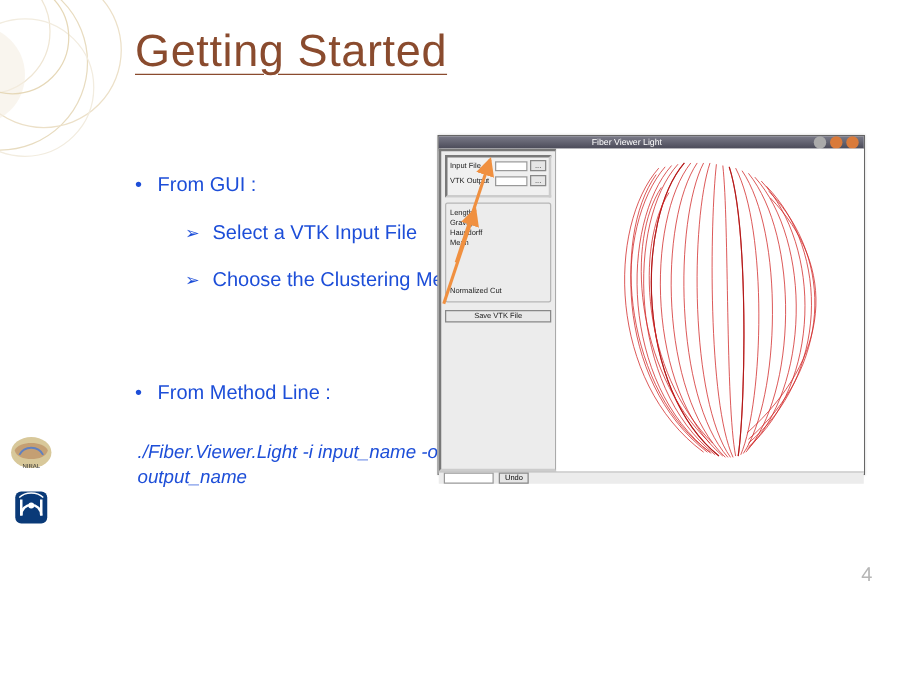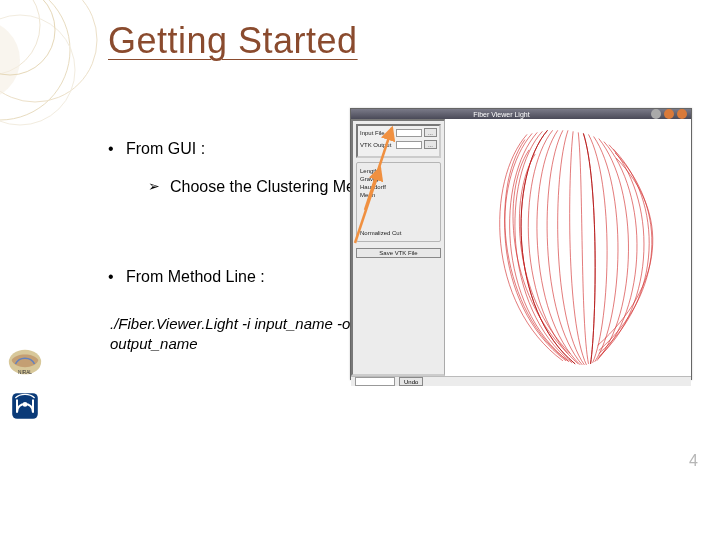--- a/index.html
+++ b/index.html
@@ -37,21 +37,21 @@
     text-decoration-color: #8a4b2e;
     text-decoration-thickness: 1px;
     text-underline-offset: 6px;
   }
   .body {
     position: absolute;
     left: 108px;
     top: 140px;
     width: 280px;
     font-size: 16px;
-    color: #000000;
+    color: #1d4ed8;
   }
   .bullet {
     margin-bottom: 28px;
     position: relative;
     padding-left: 18px;
   }
   .bullet::before {
     content: "•";
     position: absolute;
     left: 0;
@@ -240,20 +240,21 @@
       <circle cx="40" cy="90" r="40" fill="#f5efe2" opacity="0.6"></circle>
       <circle cx="70" cy="60" r="45" fill="none" stroke="#e6d8b8" stroke-width="1"></circle>
     </svg>
   </div>
 
   <h1 class="title">Getting Started</h1>
 
   <div class="body">
     <div class="bullet">
       <span>From GUI :</span>
+      <div class="sub">Select a VTK Input File</div>
       <div class="sub">Choose the Clustering Method</div>
     </div>
 
     <div class="bullet section2">
       <span>From Method Line :</span>
     </div>
     <div class="cmd">./Fiber.Viewer.Light -i input_name -o output_name</div>
   </div>
 
   <div class="shot">

